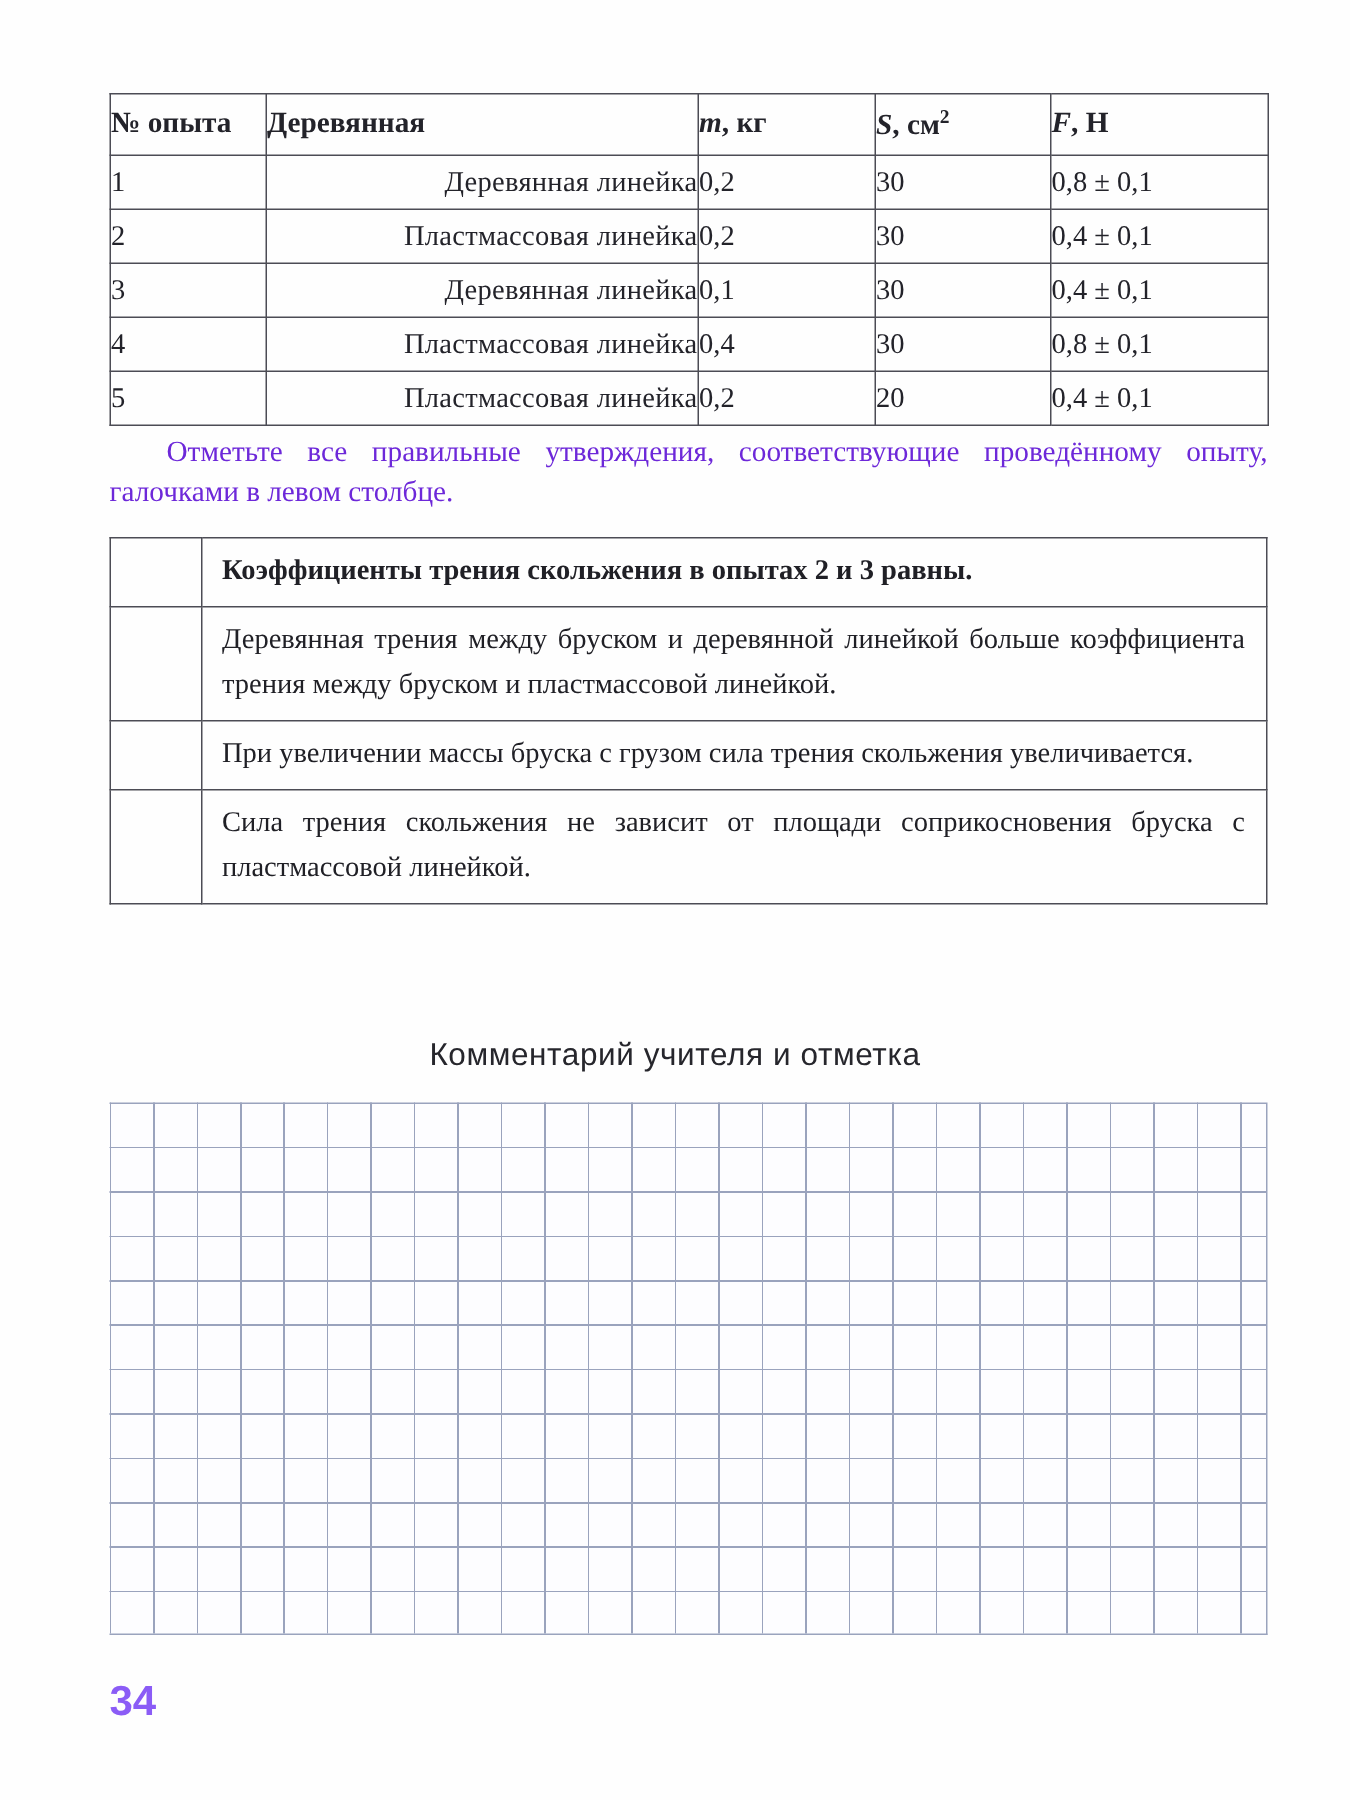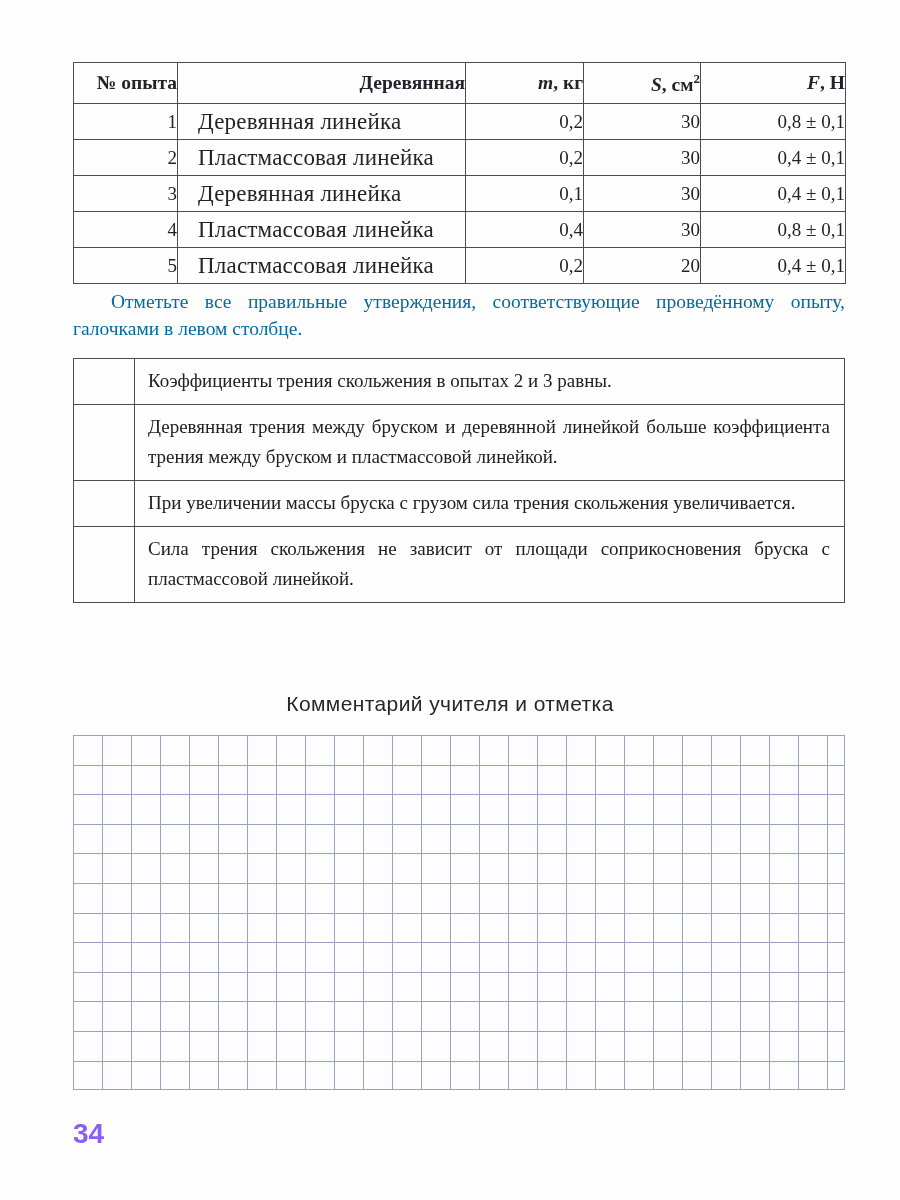--- a/index.html
+++ b/index.html
@@ -28,58 +28,58 @@
   .data-table {
     position: absolute;
     left: 73px;
     top: 62px;
     width: 772px;
     border-collapse: collapse;
     table-layout: fixed;
   }
   .data-table td, .data-table th {
     border: 1px solid #4c4c55;
-    text-align: right;
+    text-align: left;
     font-weight: normal;
     font-size: 19px;
     color: #23232a;
     padding: 0;
     height: 35px;
     vertical-align: middle;
   }
   .data-table thead th {
     height: 40px;
     font-size: 19.5px;
     font-weight: bold;
   }
   .data-table .col-no    { width: 104px; }
   .data-table .col-surf  { width: 288px; }
   .data-table .col-m     { width: 118px; }
   .data-table .col-s     { width: 117px; }
   .data-table .col-f     { width: 145px; }
   .data-table td.surface-cell {
-    text-align: left;
+    text-align: right;
     padding-left: 20px;
-    font-size: 23px;
+    font-size: 19px;
     letter-spacing: .2px;
   }
   .hdr-var { font-style: italic; font-weight: bold; }
   .hdr-sup { font-size: 13px; vertical-align: super; }
 
   
   .instruction {
     position: absolute;
     left: 73px;
     top: 288px;
     width: 772px;
     font-size: 19.5px;
     line-height: 27px;
     text-align: justify;
     text-indent: 38px;
-    color: #0369a1;
+    color: #6d28d9;
     hyphens: manual;
   }
 
   
   .statements {
     position: absolute;
     left: 73px;
     top: 358px;
     width: 772px;
     border-collapse: collapse;
@@ -94,21 +94,21 @@
     width: 61px;
   }
   .statements .text-cell {
     padding: 7px 14px 8px 13px;
     font-size: 19px;
     line-height: 30px;
     text-align: justify;
     text-justify: inter-word;
     color: #202026;
   }
-  .statements .text-cell.single { line-height: 30px; }
+  .statements .text-cell.single { line-height: 30px; font-weight: bold; }
 
   
   .section-heading {
     position: absolute;
     left: 0;
     top: 692px;
     width: 900px;
     text-align: center;
     font-family: "Liberation Sans", "DejaVu Sans", sans-serif;
     font-weight: normal;

